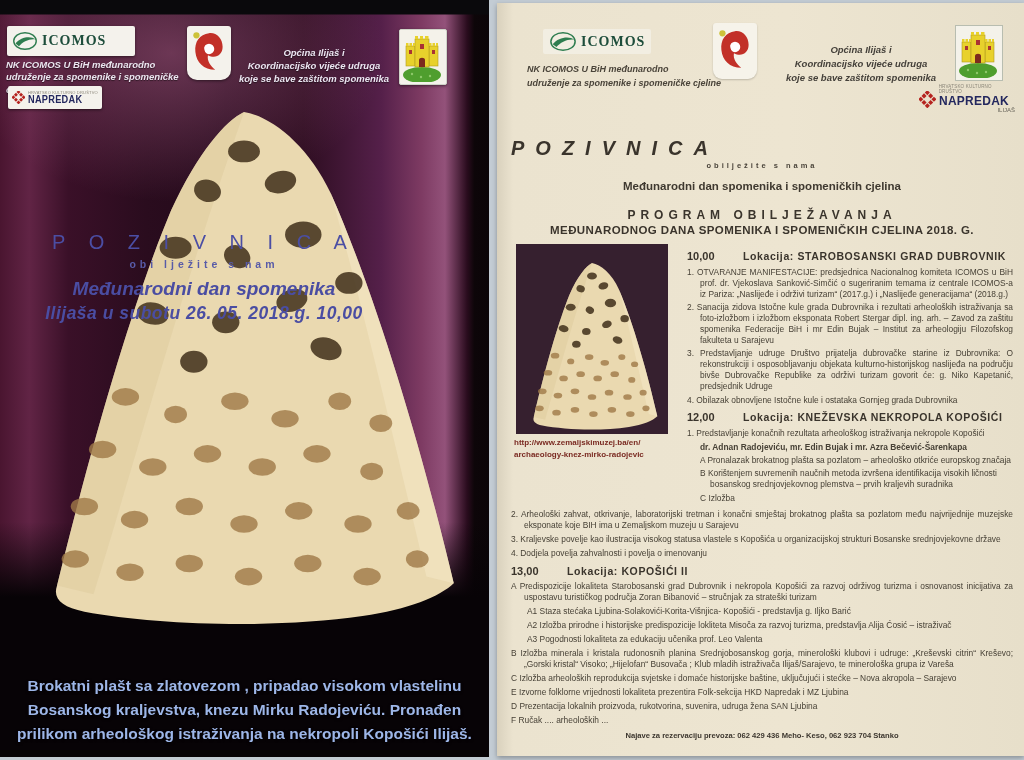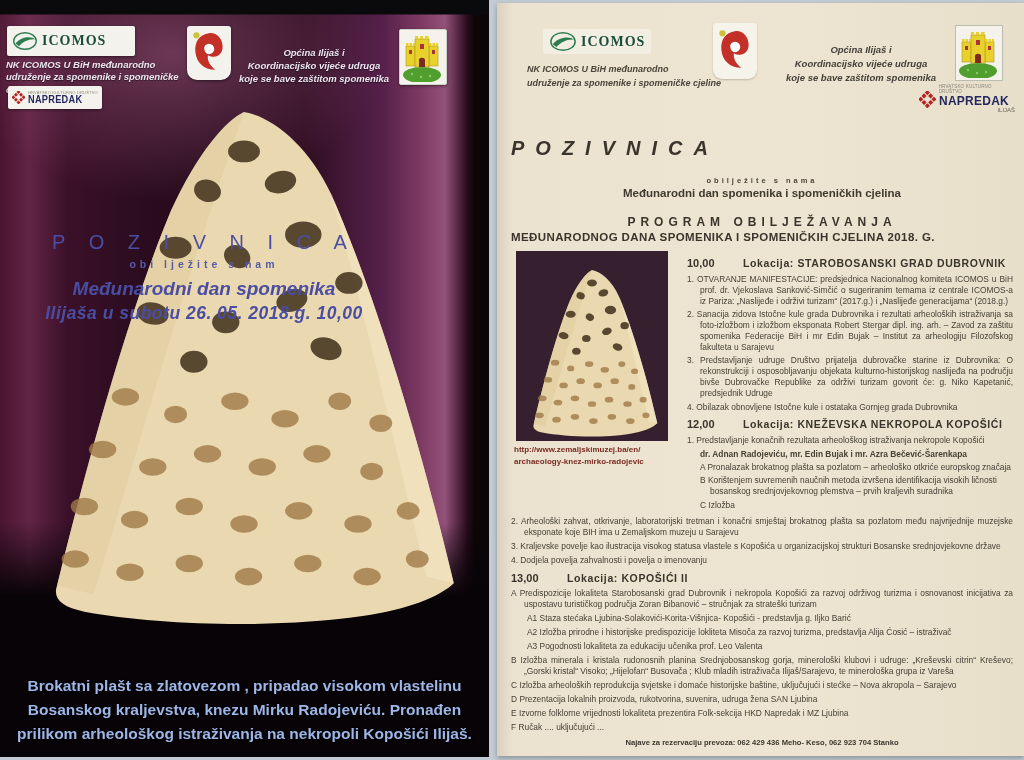--- a/index.html
+++ b/index.html
@@ -50,24 +50,24 @@
   .rp-icomos-box{position:absolute;left:32px;top:12px;display:flex;align-items:center;gap:4px;background:#f2eee2;padding:2px 6px;border-radius:2px;}
   .rp-org-lines{position:absolute;left:16px;top:46px;font-style:italic;font-weight:bold;font-size:9px;line-height:1.5;color:#4a443a;}
   .rp-flame{position:absolute;left:202px;top:6px;width:44px;height:56px;background:#f6f3ea;border-radius:3px 3px 9px 9px;box-shadow:0 1px 2px rgba(0,0,0,.2);}
   .rp-opcina{position:absolute;left:266px;top:26px;width:168px;text-align:center;font-style:italic;font-weight:bold;font-size:9.5px;line-height:1.45;color:#44403a;}
   .rp-castle{position:absolute;left:444px;top:8px;width:46px;height:54px;border:1px solid #b8bdb0;background:#f4f2ea;}
   .rp-napredak{position:absolute;left:408px;top:68px;display:flex;align-items:center;gap:3px;}
   .rp-napredak .nap-top{font-size:4.5px;}
   .rp-napredak .nap-name{font-size:13px;}
   .rp-napredak .nap-sub{font-size:6px;}
   .rp-title{font-size:20px;font-weight:bold;font-style:italic;letter-spacing:11px;color:#3a342c;margin-top:2px;}
-  .rp-sub{text-align:center;font-size:7.5px;font-weight:bold;letter-spacing:3px;margin-top:16px;color:#4a443a;}
-  .rp-inv{text-align:center;font-weight:bold;font-size:11.5px;color:#3f3930;line-height:1.5;}
+  .rp-sub{text-align:center;font-size:7.5px;font-weight:bold;letter-spacing:3px;margin-top:1px;color:#4a443a;}
+  .rp-inv{text-align:center;font-weight:bold;font-size:11.5px;color:#3f3930;line-height:1.5;margin-top:8px;}
   .rp-prog1{text-align:center;font-weight:bold;font-size:12px;letter-spacing:5px;margin-top:13px;color:#3a342c;}
-  .rp-prog2{text-align:left;font-weight:bold;font-size:11.5px;letter-spacing:.4px;margin-top:2px;color:#3a342c;}
+  .rp-prog2{text-align:center;font-weight:bold;font-size:11.5px;letter-spacing:.4px;margin-top:2px;color:#3a342c;}
   .rp-main{display:flex;gap:8px;margin-top:8px;}
   .rp-photo-col{width:168px;flex:none;}
   .rp-photo{margin-left:5px;width:152px;height:190px;background:#36202f;display:flex;align-items:flex-end;justify-content:center;overflow:hidden;}
   .rp-url{font-size:8px;font-weight:bold;color:#7a2a22;margin:3px 0 0 3px;line-height:1.45;}
   .rp-prog-col{flex:1;font-size:8.4px;line-height:1.3;}
   .sec-head{display:flex;font-weight:bold;color:#3a342c;margin:5px 0 3px;}
   .sec-head .time{font-size:11px;width:56px;flex:none;}
   .sec-head .loc{font-size:10.5px;letter-spacing:.6px;padding-top:1px;}
   .item{text-align:justify;margin:2.5px 0;padding-left:13px;text-indent:-13px;}
   .bold-line{font-weight:bold;margin:1px 0 1px 13px;}
@@ -331,19 +331,19 @@
     <div class="sec-head">
       <span class="time">13,00</span>
       <span class="loc">Lokacija: KOPOŠIĆI II</span>
     </div>
     <div class="item">A Predispozicije lokaliteta Starobosanski grad Dubrovnik i nekropola Kopošići za razvoj održivog turizma i osnovanost inicijativa za uspostavu turističkog područja Zoran Bibanović – stručnjak za strateški turizam</div>
     <div class="item sub2">A1 Staza stećaka Ljubina-Solakovići-Korita-Višnjica- Kopošići - predstavlja g. Iljko Barić</div>
     <div class="item sub2">A2 Izložba prirodne i historijske predispozicije lokliteta Misoča za razvoj turizma, predstavlja Alija Ćosić – istraživač</div>
     <div class="item sub2">A3 Pogodnosti lokaliteta za edukaciju učenika prof. Leo Valenta</div>
     <div class="item">B Izložba minerala i kristala rudonosnih planina Srednjobosanskog gorja, minerološki klubovi i udruge: „Kreševski citrin“ Kreševo; „Gorski kristal“ Visoko; „Hijelofan“ Busovača ; Klub mladih istraživača Ilijaš/Sarajevo, te minerološka grupa iz Vareša</div>
     <div class="item">C Izložba arheoloških reprodukcija svjetske i domaće historijske baštine, uključujući i stećke – Nova akropola – Sarajevo</div>
+    <div class="item">E Izvorne folklorne vrijednosti lokaliteta prezentira Folk-sekcija HKD Napredak i MZ Ljubina</div>
     <div class="item">D Prezentacija lokalnih proizvoda, rukotvorina, suvenira, udruga žena SAN Ljubina</div>
-    <div class="item">E Izvorne folklorne vrijednosti lokaliteta prezentira Folk-sekcija HKD Napredak i MZ Ljubina</div>
-    <div class="item">F Ručak .... uključujući ...</div>
+    <div class="item">F Ručak .... arheoloških ...</div>
   </div>
 
   <div class="rp-footer">Najave za rezervaciju prevoza: 062 429 436 Meho- Keso, 062 923 704 Stanko</div>
 </div>
 
 </body></html>

